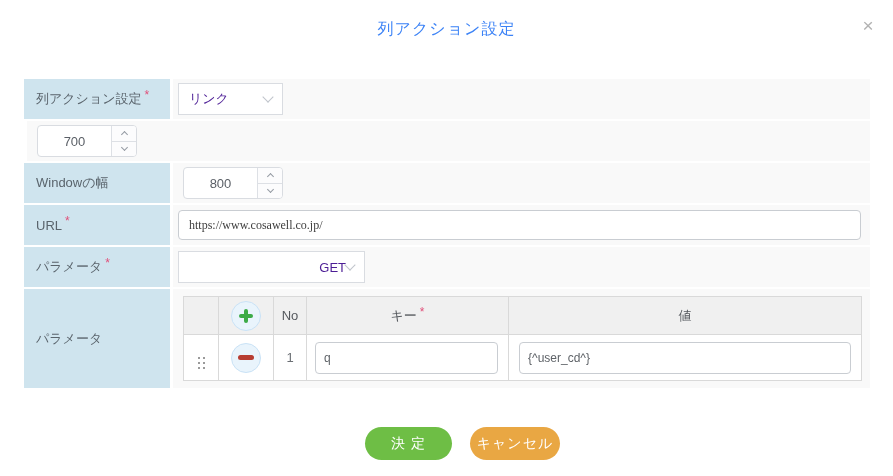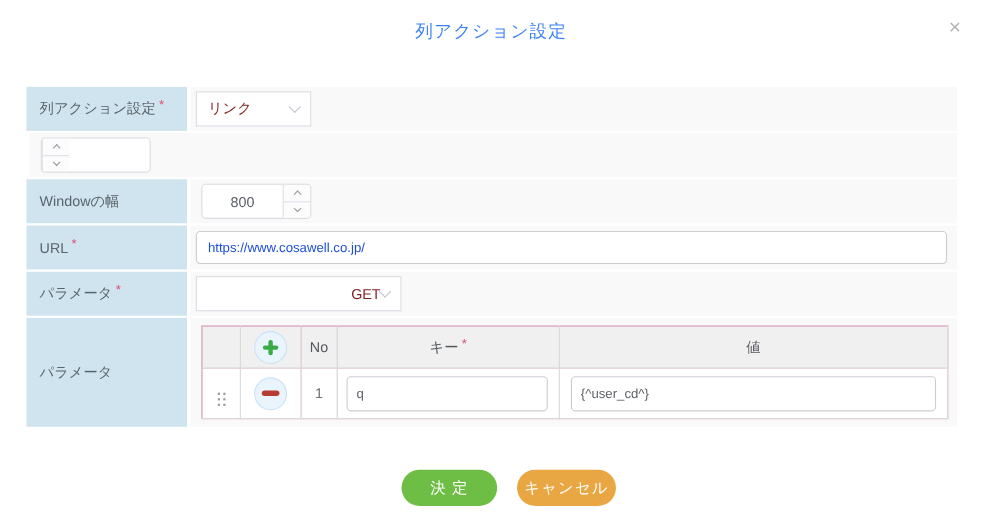--- a/index.html
+++ b/index.html
@@ -8,36 +8,36 @@
   .dialog-title { position:absolute; top:19px; left:0; width:100%; text-align:center; font-size:16px; color:#3b82f6; letter-spacing:1px; }
   .close-btn { position:absolute; top:16px; right:15px; font-size:19px; color:#b2b2b2; line-height:1; cursor:pointer; width:20px; height:20px; text-align:center; }
 
   .form { position:absolute; left:24px; top:79px; width:846px; }
   .form-row { display:flex; margin-bottom:2px; height:40px; }
   .form-row.tall { height:99px; }
   .row-label { width:146px; background:#cfe4ee; color:#5a646c; font-size:13px; display:flex; align-items:center; padding-left:12px; flex-shrink:0; }
   .req { color:#e0507a; font-size:12px; margin-left:3px; position:relative; top:-4px; }
   .row-content { flex:1; background:#f9f9f9; margin-left:3px; display:flex; align-items:center; }
 
-  .sel { height:32px; background:#fff; border:1px solid #d9dce1; border-radius:0; display:flex; align-items:center; justify-content:space-between; padding:0 10px; color:#7f1d1d; font-size:13px; cursor:pointer; }
+  .sel { height:32px; background:#fff; border:1px solid #d9dce1; border-radius:0; display:flex; align-items:center; justify-content:space-between; padding:0 10px; color:#4c1d95; font-size:13px; cursor:pointer; }
   .sel-action { width:105px; margin-left:5px; }
   .sel-method { width:187px; margin-left:5px;justify-content:flex-end; }
   .chev-down { width:8px; height:8px; border-right:1.5px solid #bfc4cb; border-bottom:1.5px solid #bfc4cb; transform:rotate(45deg); margin-top:-4px; }
 
   .num-box { margin-left:10px; width:100px; height:32px; border:1px solid #d9dce1; border-radius:4px; background:#fff; display:flex; overflow:hidden; }
   .num-input { flex:1; border:none; outline:none; text-align:center; font-size:13px; color:#5a5f66; background:transparent; width:60px; font-family:inherit; }
   .num-spin { width:25px; border-left:1px solid #dde0e5; display:flex; flex-direction:column; background:#fcfcfd; }
   .spin-btn { flex:1; display:flex; align-items:center; justify-content:center; cursor:pointer; }
   .spin-btn.up { border-bottom:1px solid #dde0e5; }
   .chev-s-up { width:5px; height:5px; border-left:1.4px solid #959ba3; border-top:1.4px solid #959ba3; transform:rotate(45deg); margin-top:2px; }
   .chev-s-down { width:5px; height:5px; border-left:1.4px solid #959ba3; border-top:1.4px solid #959ba3; transform:rotate(225deg); margin-top:-2px; }
 
-  .text-input { margin-left:5px; width:683px; height:30px; border:1px solid #c9cdd2; border-radius:4px; padding:0 10px; font-size:12px; color:#1d4ed8; background:#fff; outline:none; font-family:Liberation Sans, sans-serif; }
+  .text-input { margin-left:5px; width:683px; height:30px; border:1px solid #c9cdd2; border-radius:4px; padding:0 10px; font-size:12px; color:#404040; background:#fff; outline:none; font-family:Liberation Serif, serif; }
 
-  .param-table { margin-left:10px; border-collapse:collapse; background:#ec4899; table-layout:fixed; width:678px; }
+  .param-table { margin-left:10px; border-collapse:collapse; background:#0369a1; table-layout:fixed; width:678px; }
   .param-table td { border:1px solid #d9d9d9; text-align:center; vertical-align:middle; }
   .param-table tr.head td { background:#f0f0f0; height:38px; font-size:13px; color:#55595e; }
   .param-table tr.body td { height:46px; background:#fff; font-size:13px; color:#6b6f74; }
   .col-drag { width:35px; } .col-btn { width:55px; } .col-no { width:33px; } .col-key { width:202px; } .col-val { width:353px; }
 
   .circle-btn { width:30px; height:30px; border-radius:50%; background:#e9f4fc; border:1px solid #c9e2f6; display:flex; align-items:center; justify-content:center; margin:0 auto; cursor:pointer; }
   .icon-plus { width:14px; height:14px; position:relative; }
   .icon-plus::before { content:""; position:absolute; left:0; top:5px; width:14px; height:4px; background:#3cab47; border-radius:2px; }
   .icon-plus::after { content:""; position:absolute; left:5px; top:0; width:4px; height:14px; background:#3cab47; border-radius:2px; }
   .icon-minus { width:16px; height:5px; background:#b73d32; border-radius:2.5px; }
@@ -71,20 +71,21 @@
       <div class="sel sel-action">
         <span>リンク</span>
         <span class="chev-down"></span>
       </div>
     </div>
   </div>
 
   <div class="form-row">
     <div class="row-content">
       <div class="num-box">
+        <input class="num-input" value="700" style="">
         <div class="num-spin">
           <div class="spin-btn up">
               <span class="chev-s-up"></span>
             </div>
           <div class="spin-btn">
               <span class="chev-s-down"></span>
             </div>
         </div>
       </div>
     </div>

